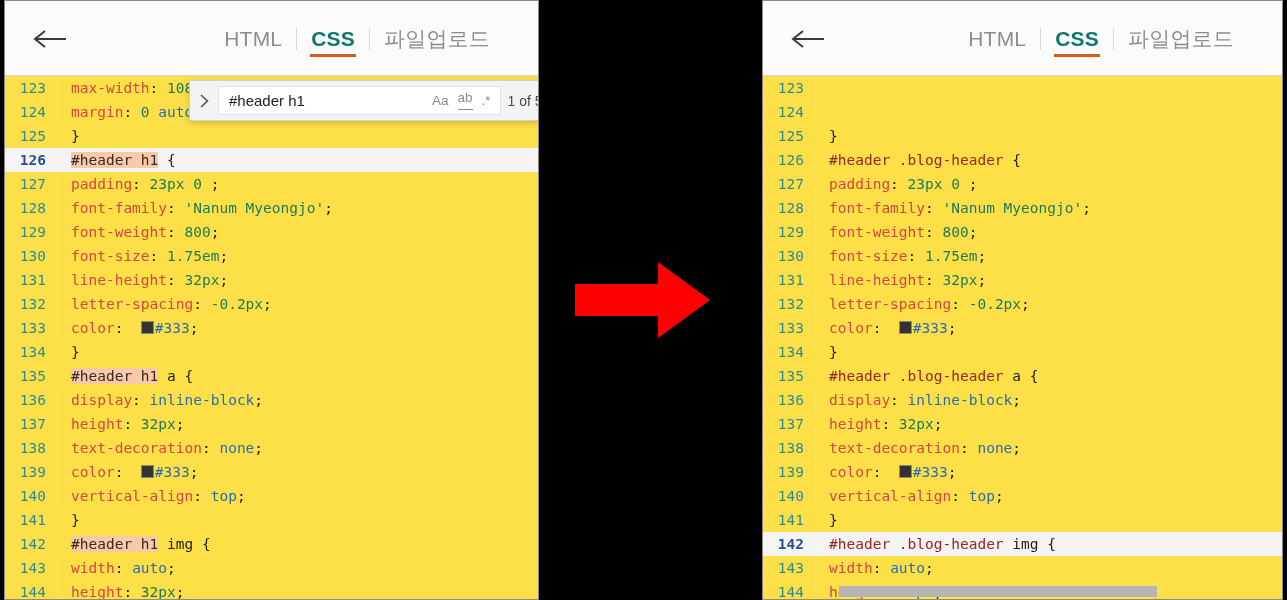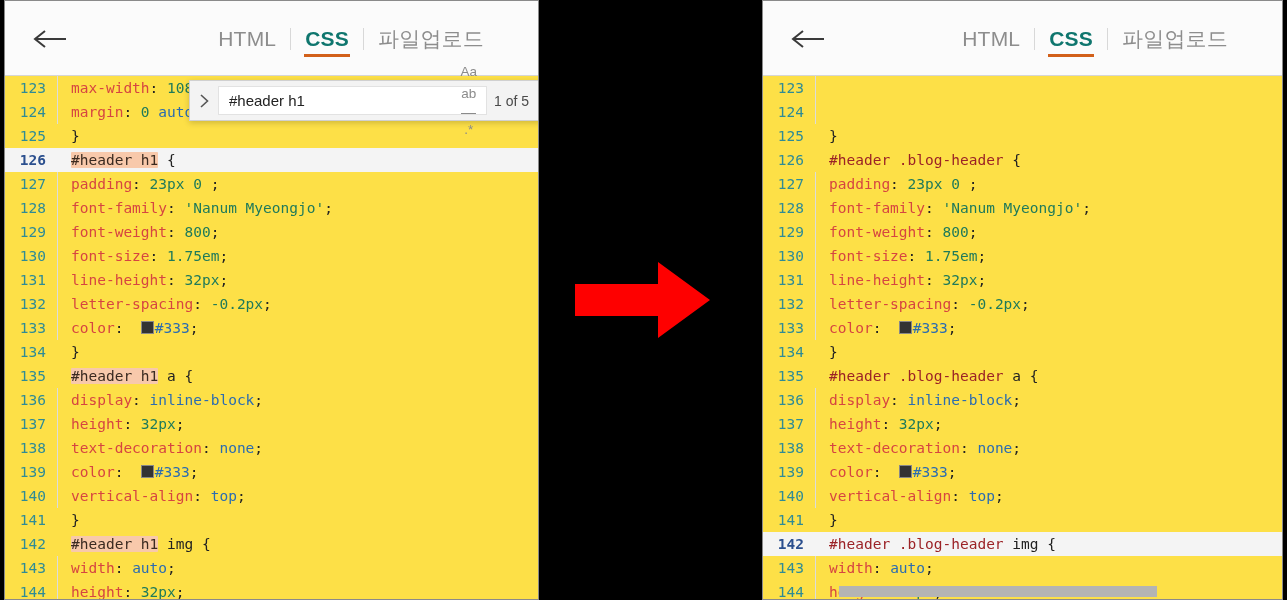--- a/index.html
+++ b/index.html
@@ -22,21 +22,21 @@
   .topbar{
     position:relative;height:75px;background:#fbfbfb;
     border-bottom:1px solid #d6d6d6;box-sizing:border-box;
   }
   .back-btn{
     position:absolute;left:24px;top:20px;width:42px;height:36px;
     display:flex;align-items:center;justify-content:center;cursor:pointer;
   }
   .back-btn svg{display:block;}
   .tabs{
-    position:absolute;right:40px;top:0;height:75px;
+    position:absolute;right:34px;top:0;height:75px;
     display:flex;align-items:center;gap:0;
   }
   .tab{
     position:relative;font-size:21px;color:#8d8d8d;letter-spacing:.2px;
     padding:0 14px;cursor:pointer;line-height:1;
     display:flex;align-items:center;height:44px;
   }
   .tab.active{color:#0f766e;font-weight:600;}
   .tab.active::after{
     content:"";position:absolute;left:13px;right:13px;bottom:4px;height:3px;
@@ -94,26 +94,26 @@
     color:#555;cursor:pointer;flex:0 0 28px;
   }
   .find-box{
     flex:1;height:29px;background:#fff;border:1px solid #e2e2e2;
     display:flex;align-items:center;margin-right:4px;box-sizing:border-box;
   }
   .find-input{
     flex:1;border:0;outline:0;background:transparent;font-size:15px;color:#222;
     padding:0 0 0 10px;font-family:"Liberation Sans",sans-serif;
   }
-  .find-opts{display:flex;align-items:center;gap:9px;padding:0 9px 0 4px;flex-direction:column;}
+  .find-opts{display:flex;align-items:center;gap:9px;padding:0 9px 0 4px;}
   .fopt{
     font-size:13.5px;color:#8b8b8b;cursor:pointer;line-height:1;
     display:inline-flex;align-items:flex-end;user-select:none;
   }
-  .fopt.underline{border-bottom:1.5px solid #8b8b8b;padding-bottom:12px;}
+  .fopt.underline{border-bottom:1.5px solid #8b8b8b;padding-bottom:4px;}
   .find-count{
     font-size:14px;color:#4a4a4a;padding:0 11px 0 3px;white-space:nowrap;
   }
 
   
   .arrow{position:absolute;left:575px;top:262px;z-index:5;}
 
   
   .hscroll{
     position:absolute;left:76px;bottom:2px;width:318px;height:11px;

